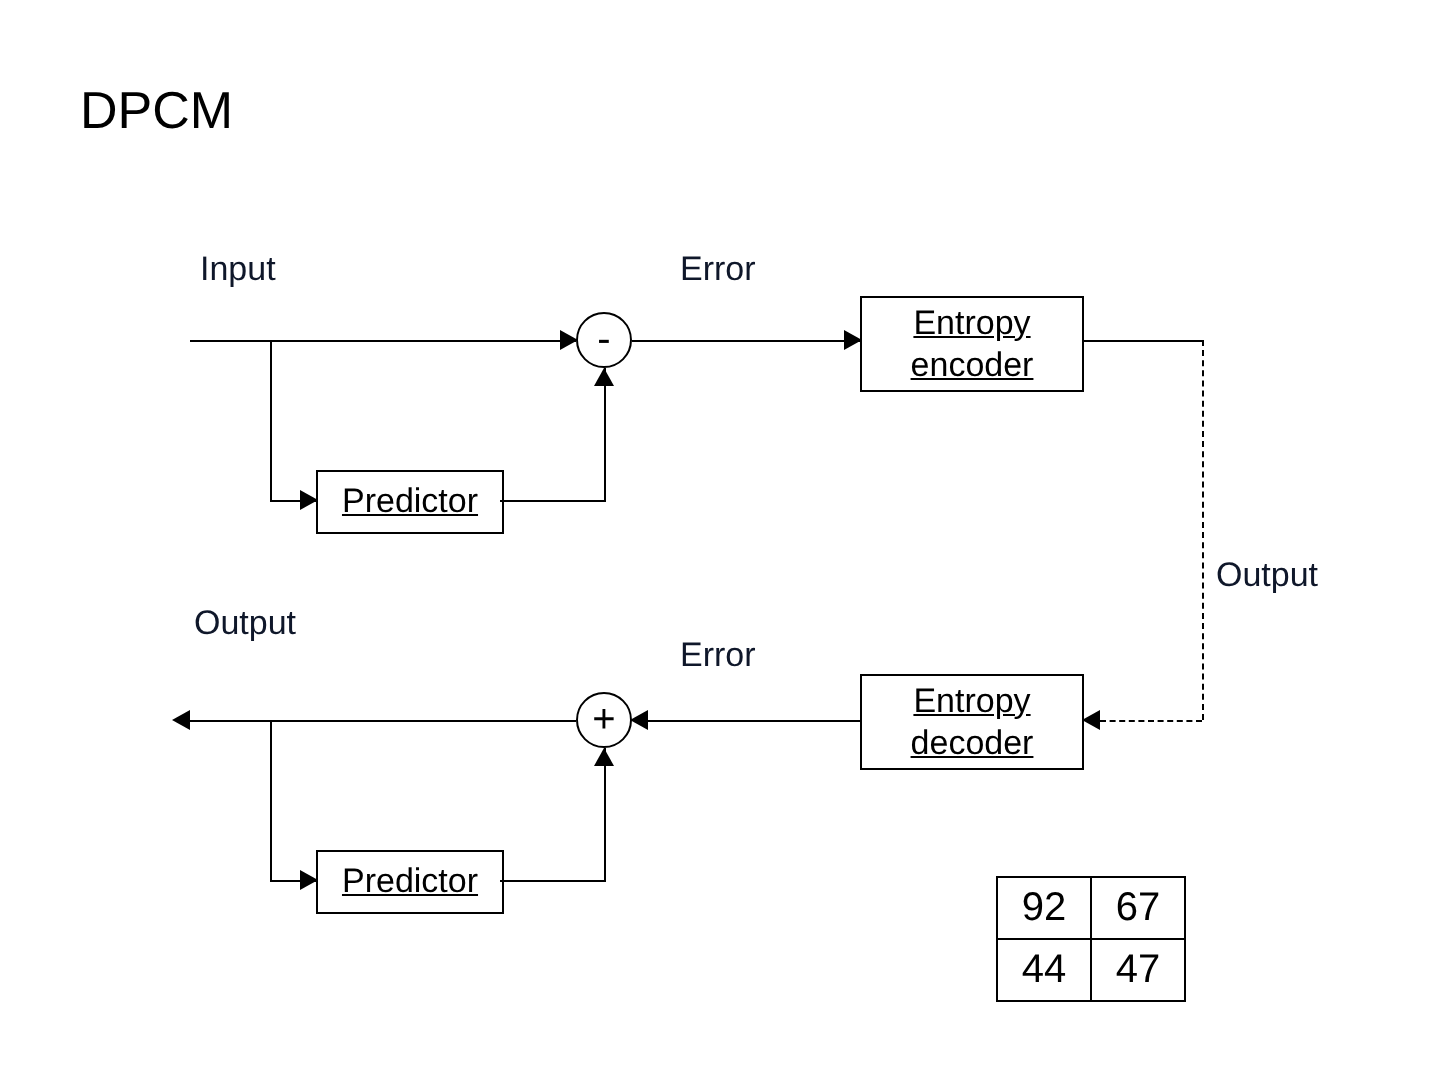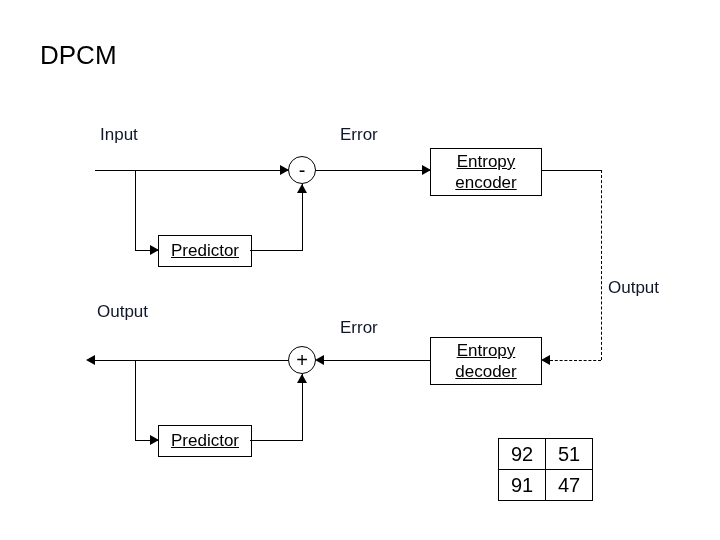--- a/index.html
+++ b/index.html
@@ -162,22 +162,22 @@
   <div class="arrow-right" style="left:150px; top:435px;"></div>
 
   <div class="hline" style="left:250px; top:440px; width:52px;"></div>
   <div class="vline" style="left:302px; top:374px; height:67px;"></div>
   <div class="arrow-up" style="left:297px; top:374px;"></div>
 
   <table class="table" style="left:498px; top:438px;">
     <tbody>
         <tr>
       <td>92</td>
-      <td>51</td>
+      <td>67</td>
     </tr>
     <tr>
-      <td>91</td>
+      <td>44</td>
       <td>47</td>
     </tr>
   </tbody>
     </table>
 
 </div>
 
 </body></html>

